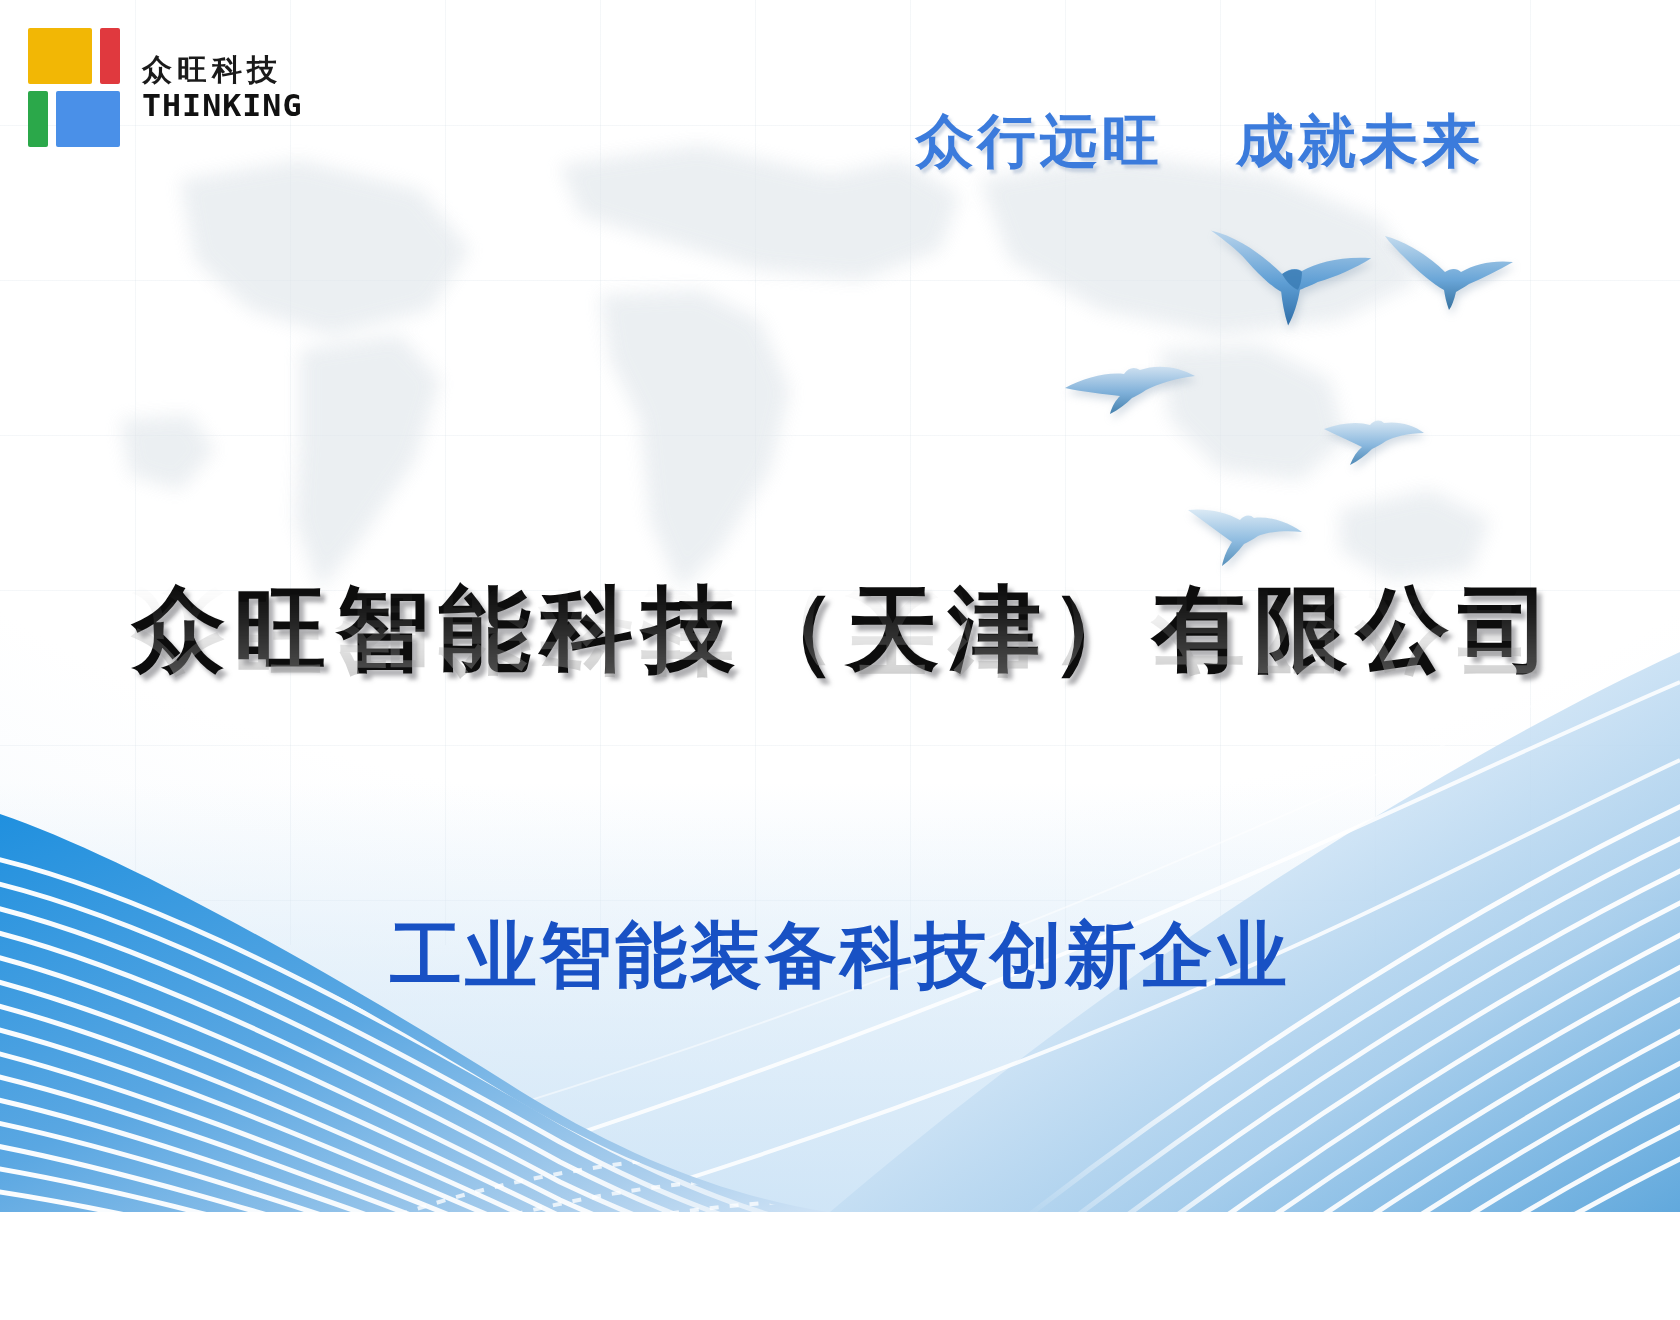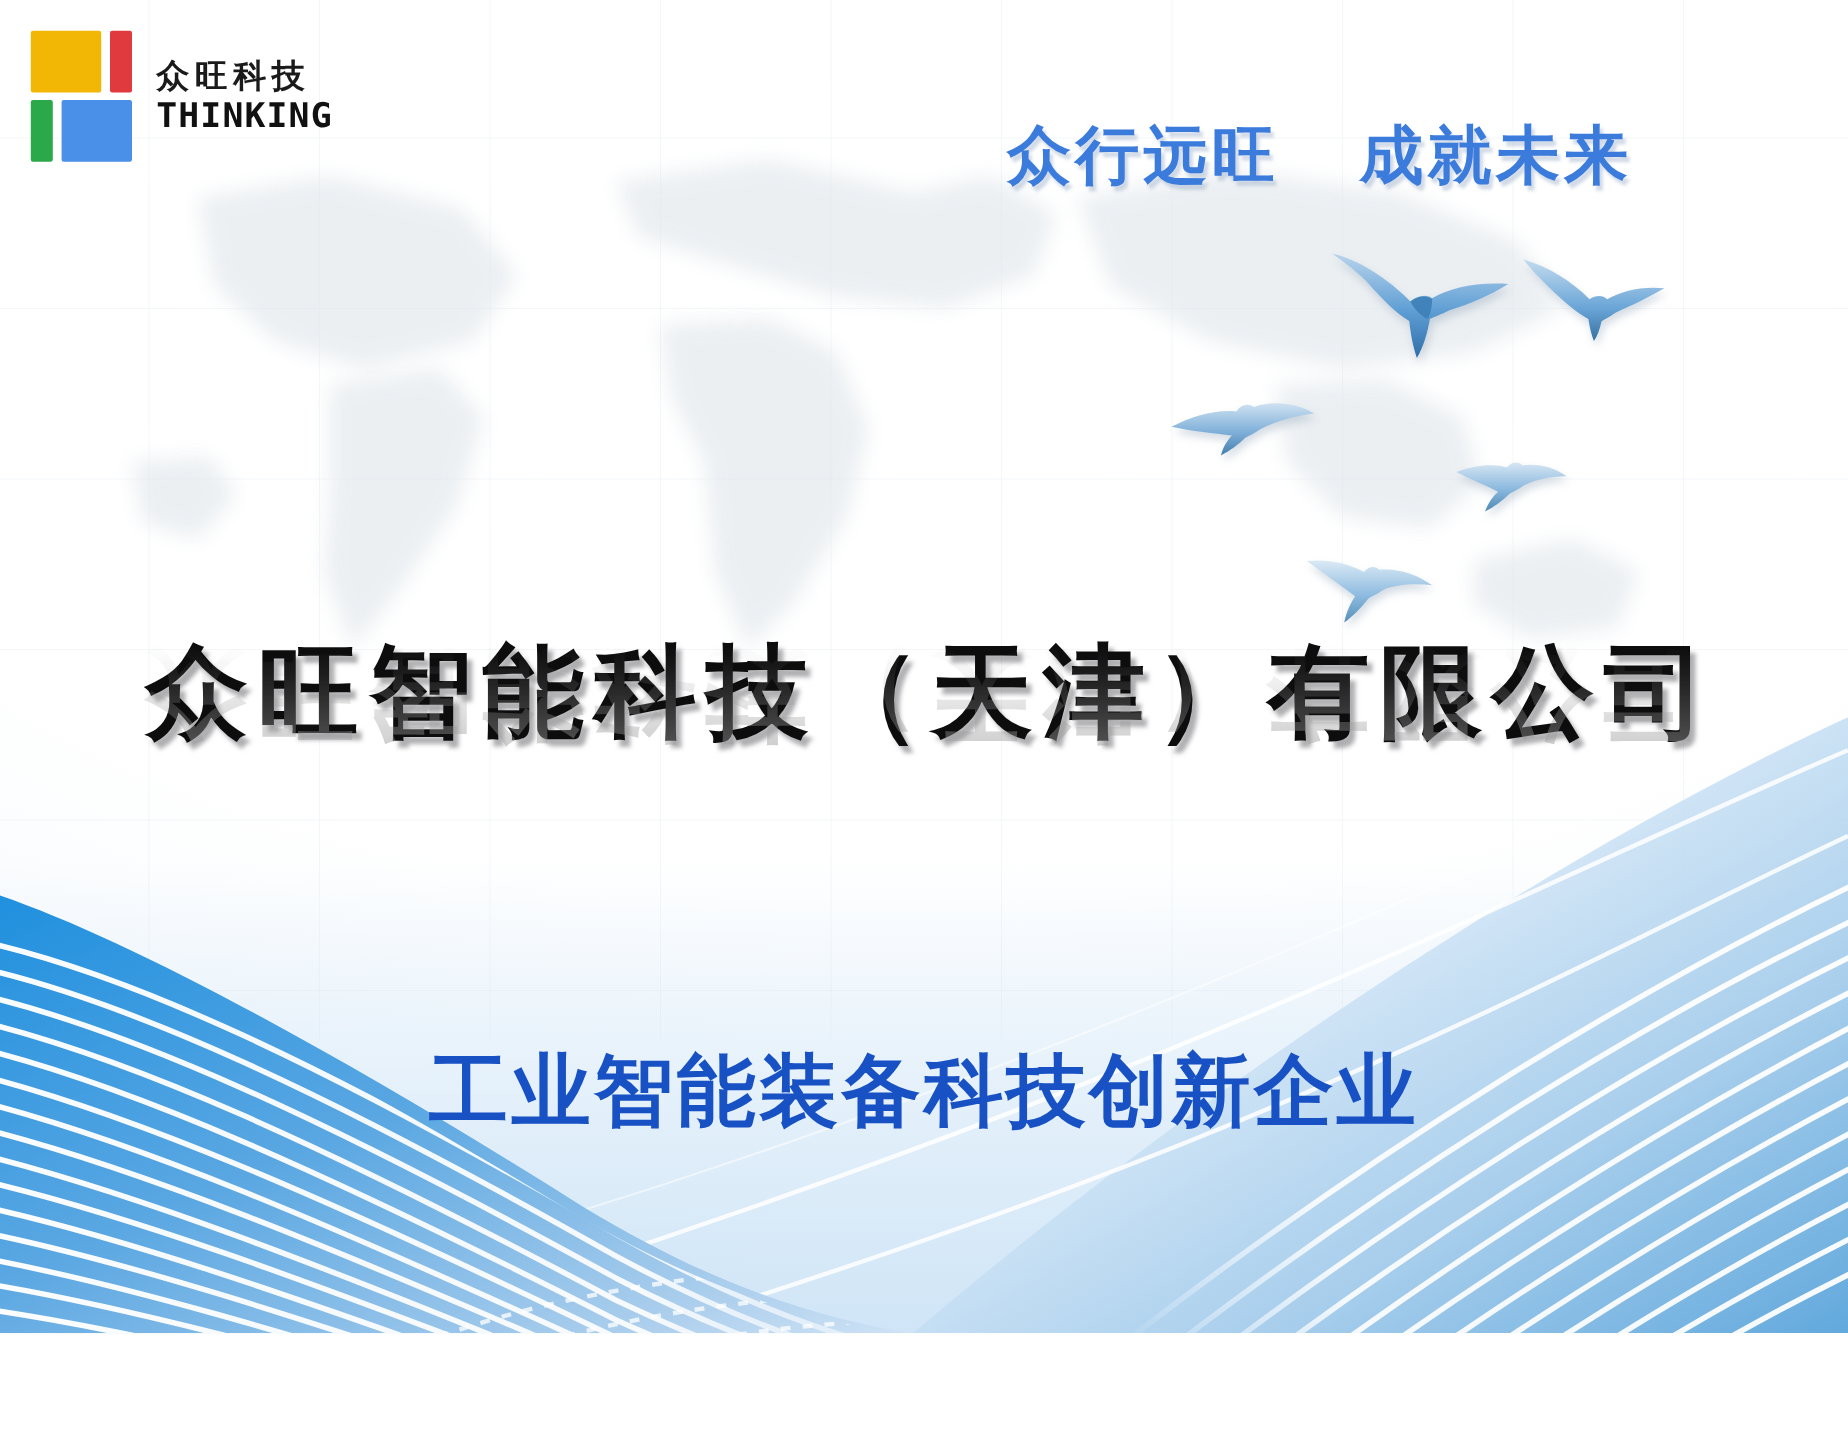--- a/index.html
+++ b/index.html
@@ -123,21 +123,21 @@
     transform:scaleY(-1);
     transform-origin:top center;
     margin-top:2px;
     -webkit-mask-image:linear-gradient(to top, rgba(0,0,0,0) 4%, rgba(0,0,0,.12) 30%, rgba(0,0,0,.55) 100%);
     mask-image:linear-gradient(to top, rgba(0,0,0,0) 4%, rgba(0,0,0,.12) 30%, rgba(0,0,0,.55) 100%);
     opacity:.9;
   }
 
   
   .subtitle{
-    position:absolute;left:0;right:0;top:944px;
+    position:absolute;left:0;right:0;top:908px;
     text-align:center;
     font-size:72px;font-weight:bold;
     color:#1851c4;
     letter-spacing:3px;
     font-family:"DejaVu Sans","Liberation Sans",sans-serif;
     white-space:nowrap;
   }
 </style>
 </head>
 <body>

